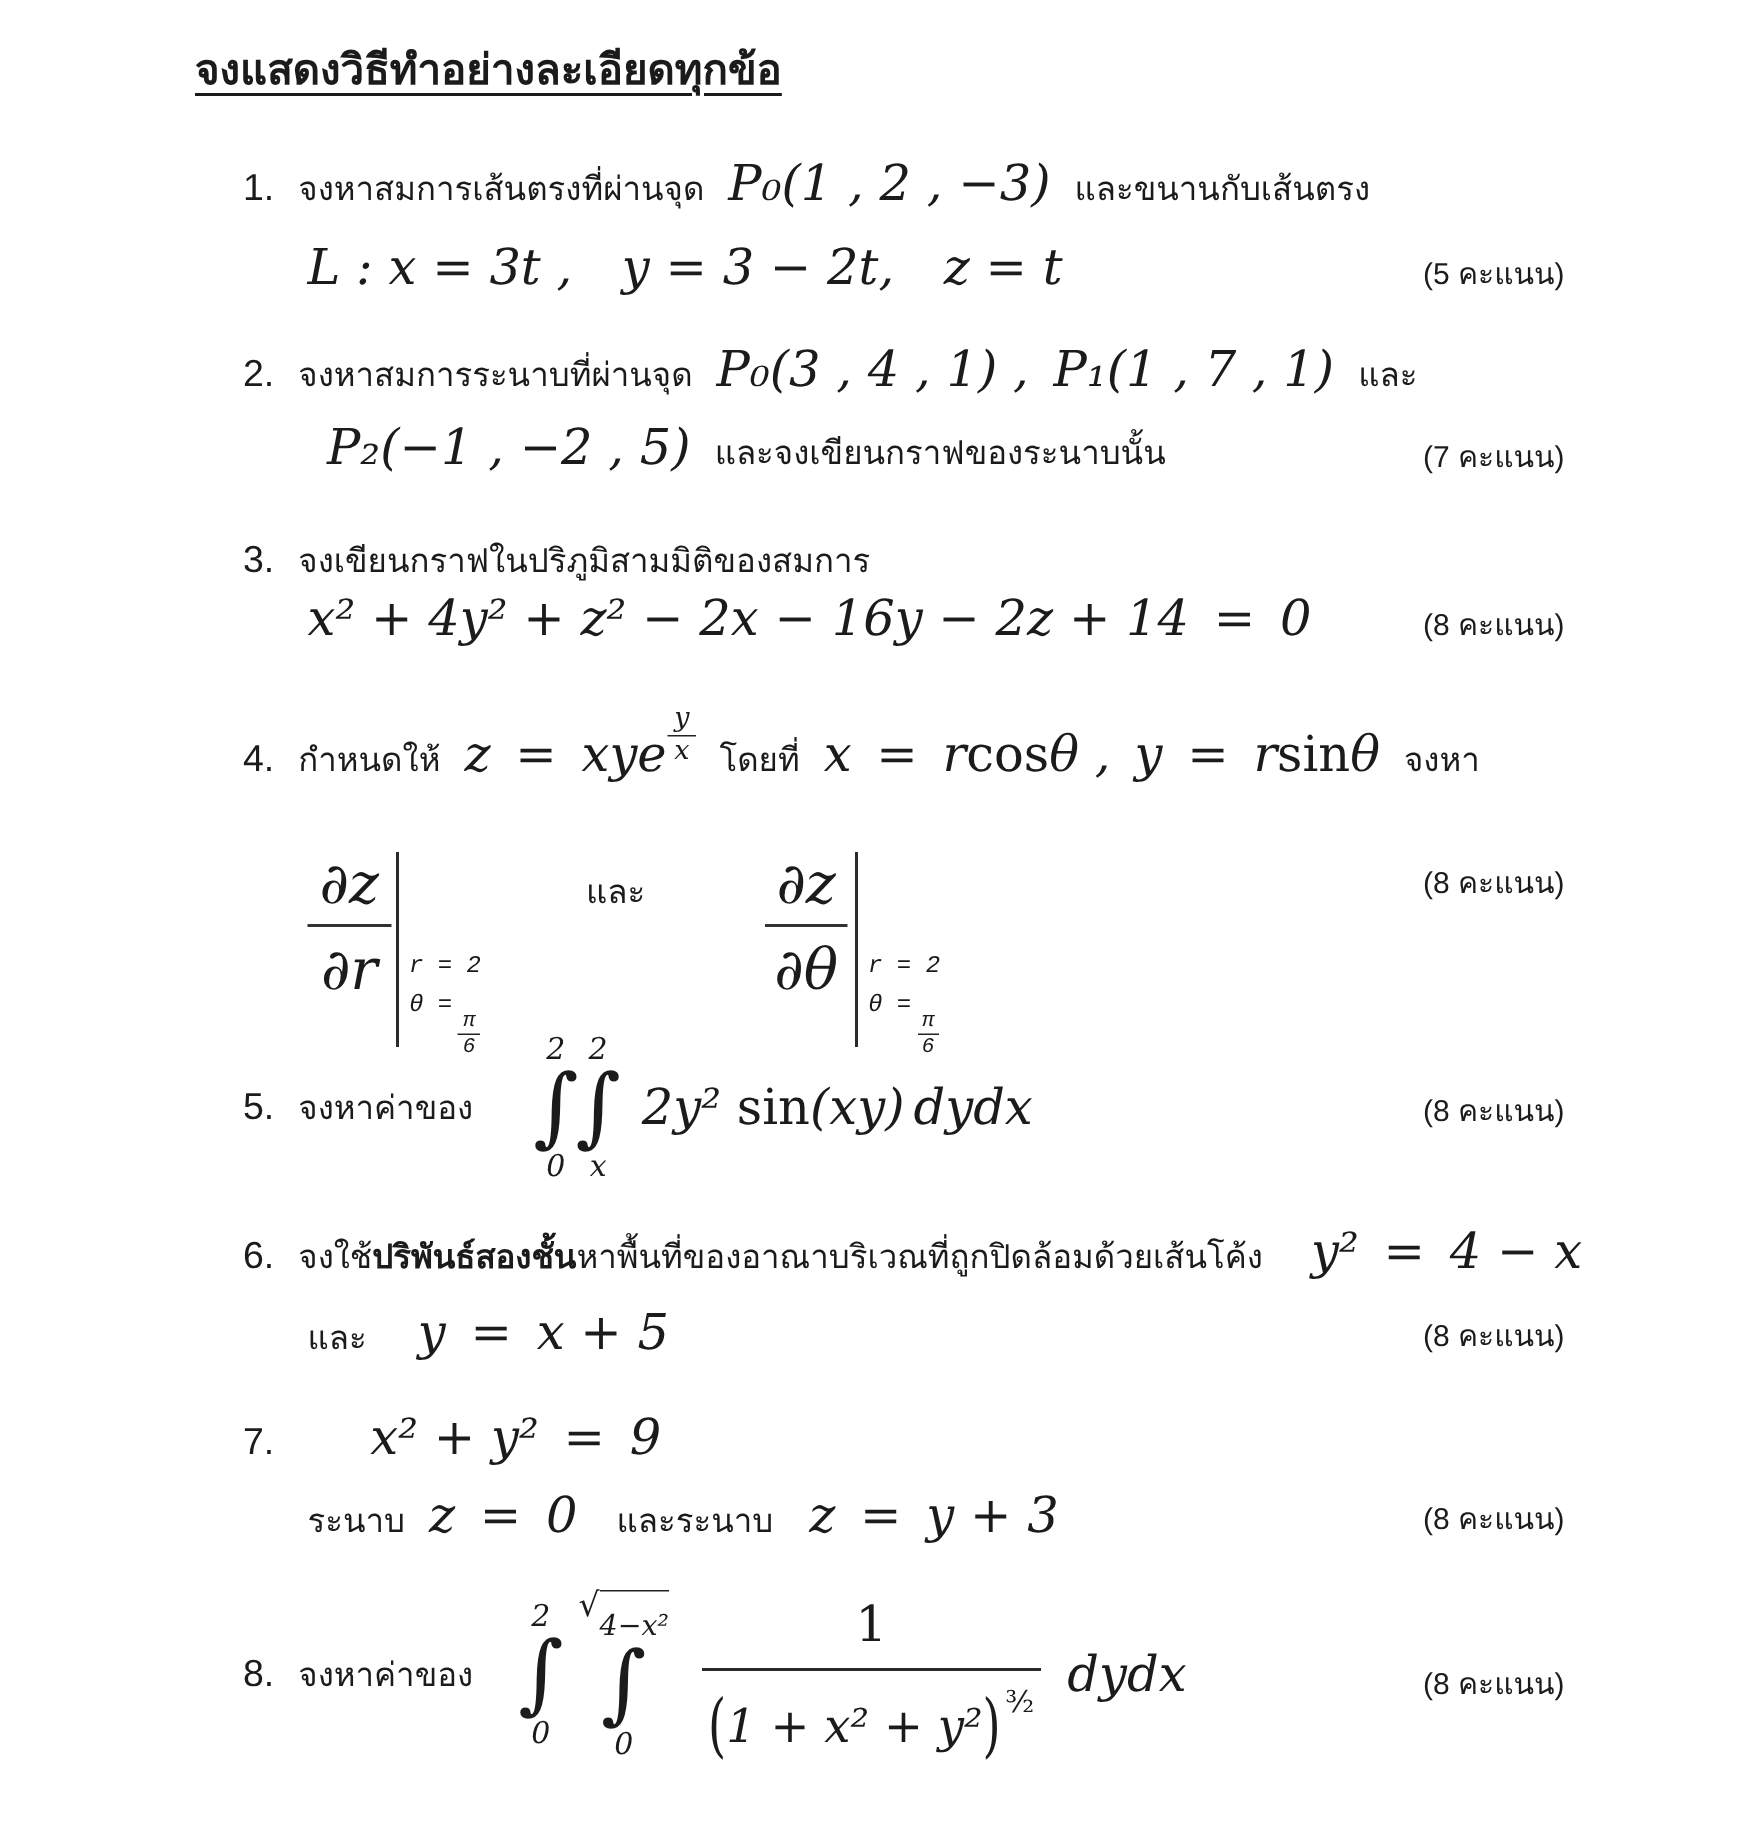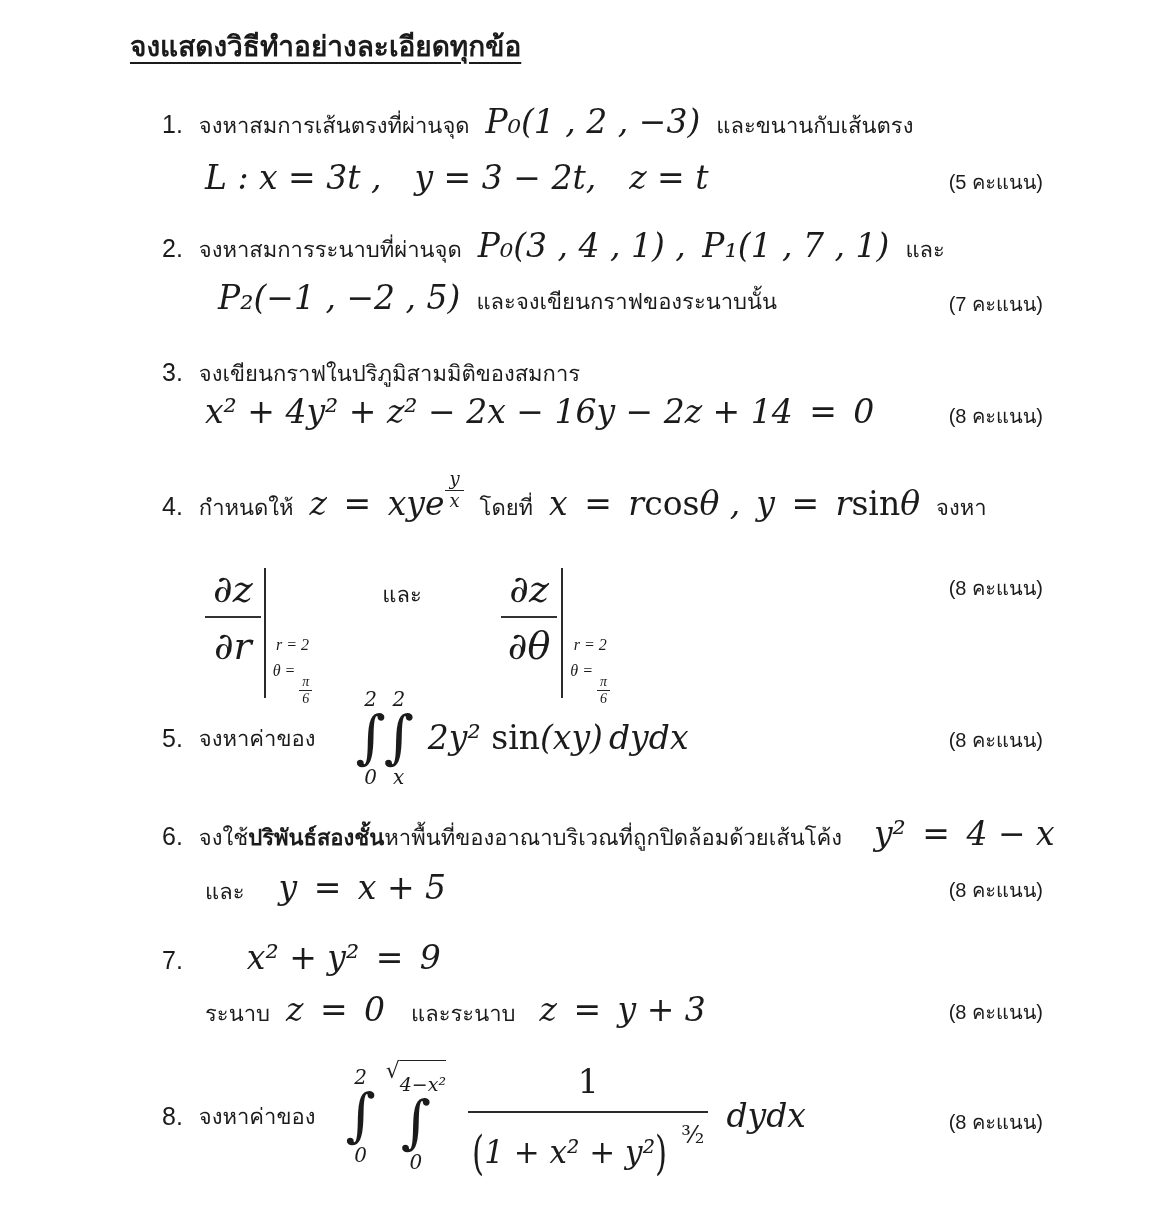--- a/index.html
+++ b/index.html
@@ -29,22 +29,22 @@
   .efrac .ed { padding-top:1px; }
   
   .deriv { display:inline-flex; align-items:flex-start; }
   .dfrac { display:inline-flex; flex-direction:column; align-items:center;
            font-family:"DejaVu Serif","Liberation Serif",serif; font-style:italic;
            font-size:38px; line-height:1.12; }
   .dfrac .fn { border-bottom:2px solid #333; padding:0 8px 5px; }
   .dfrac .fd { padding:7px 8px 0; }
   .vbar  { width:2px; background:#2a2a2a; height:130px; margin-left:3px; }
   .conds { display:flex; flex-direction:column; margin:64px 0 0 7px;
-           font-family:Liberation Serif, serif; font-style:italic;
-           font-size:16px; line-height:1.6;align-items:center; }
+           font-family:Liberation Mono, monospace; font-style:italic;
+           font-size:16px; line-height:1.6; }
   .mfrac { display:inline-flex; flex-direction:column; align-items:center;
            font-size:14px; line-height:1.05; vertical-align:-10px; margin-left:4px; }
   .mfrac .mn { border-bottom:1px solid #222; padding:0 3px 1px; }
   .mfrac .md { padding-top:1px; }
   
   .int { display:inline-flex; flex-direction:column; align-items:center; line-height:1;
          font-family:"DejaVu Serif","Liberation Serif",serif; }
   .int .is { font-size:58px; line-height:.92; font-style:normal; }
   .int .iu, .int .il { font-size:20px; font-style:italic; }
   .int .iu { margin-bottom:2px; }
@@ -54,21 +54,21 @@
   .sqrtlim .radsign { font-style:normal; font-size:22px; line-height:1; }
   .sqrtlim .radbody { border-top:1.8px solid #222; padding-top:14px; font-size:19px; }
   
   .bfrac { display:inline-flex; flex-direction:column; align-items:center;
            font-family:"DejaVu Serif","Liberation Serif",serif; font-style:italic;
            font-size:31px; }
   .bfrac .bn { align-self:stretch; text-align:center; border-bottom:2.5px solid #2a2a2a;
                padding:0 12px 10px; font-style:normal; font-size:33px; }
   .bfrac .bd { padding:8px 4px 0; }
   .paren { display:inline-block; transform:scaleY(1.5); font-style:normal; }
-  .fexp  { font-size:24px; vertical-align:20px; margin-left:14px; font-style:normal; }
+  .fexp  { font-size:20px; vertical-align:20px; margin-left:3px; font-style:normal; }
 </style>
 </head>
 <body>
 
 <div class="sheet">
 
   <div class="title">จงแสดงวิธีทำอย่างละเอียดทุกข้อ</div>
 
   <div class="row" style="left:162px; top:102px;">
     <span class="qnum">1.</span>

